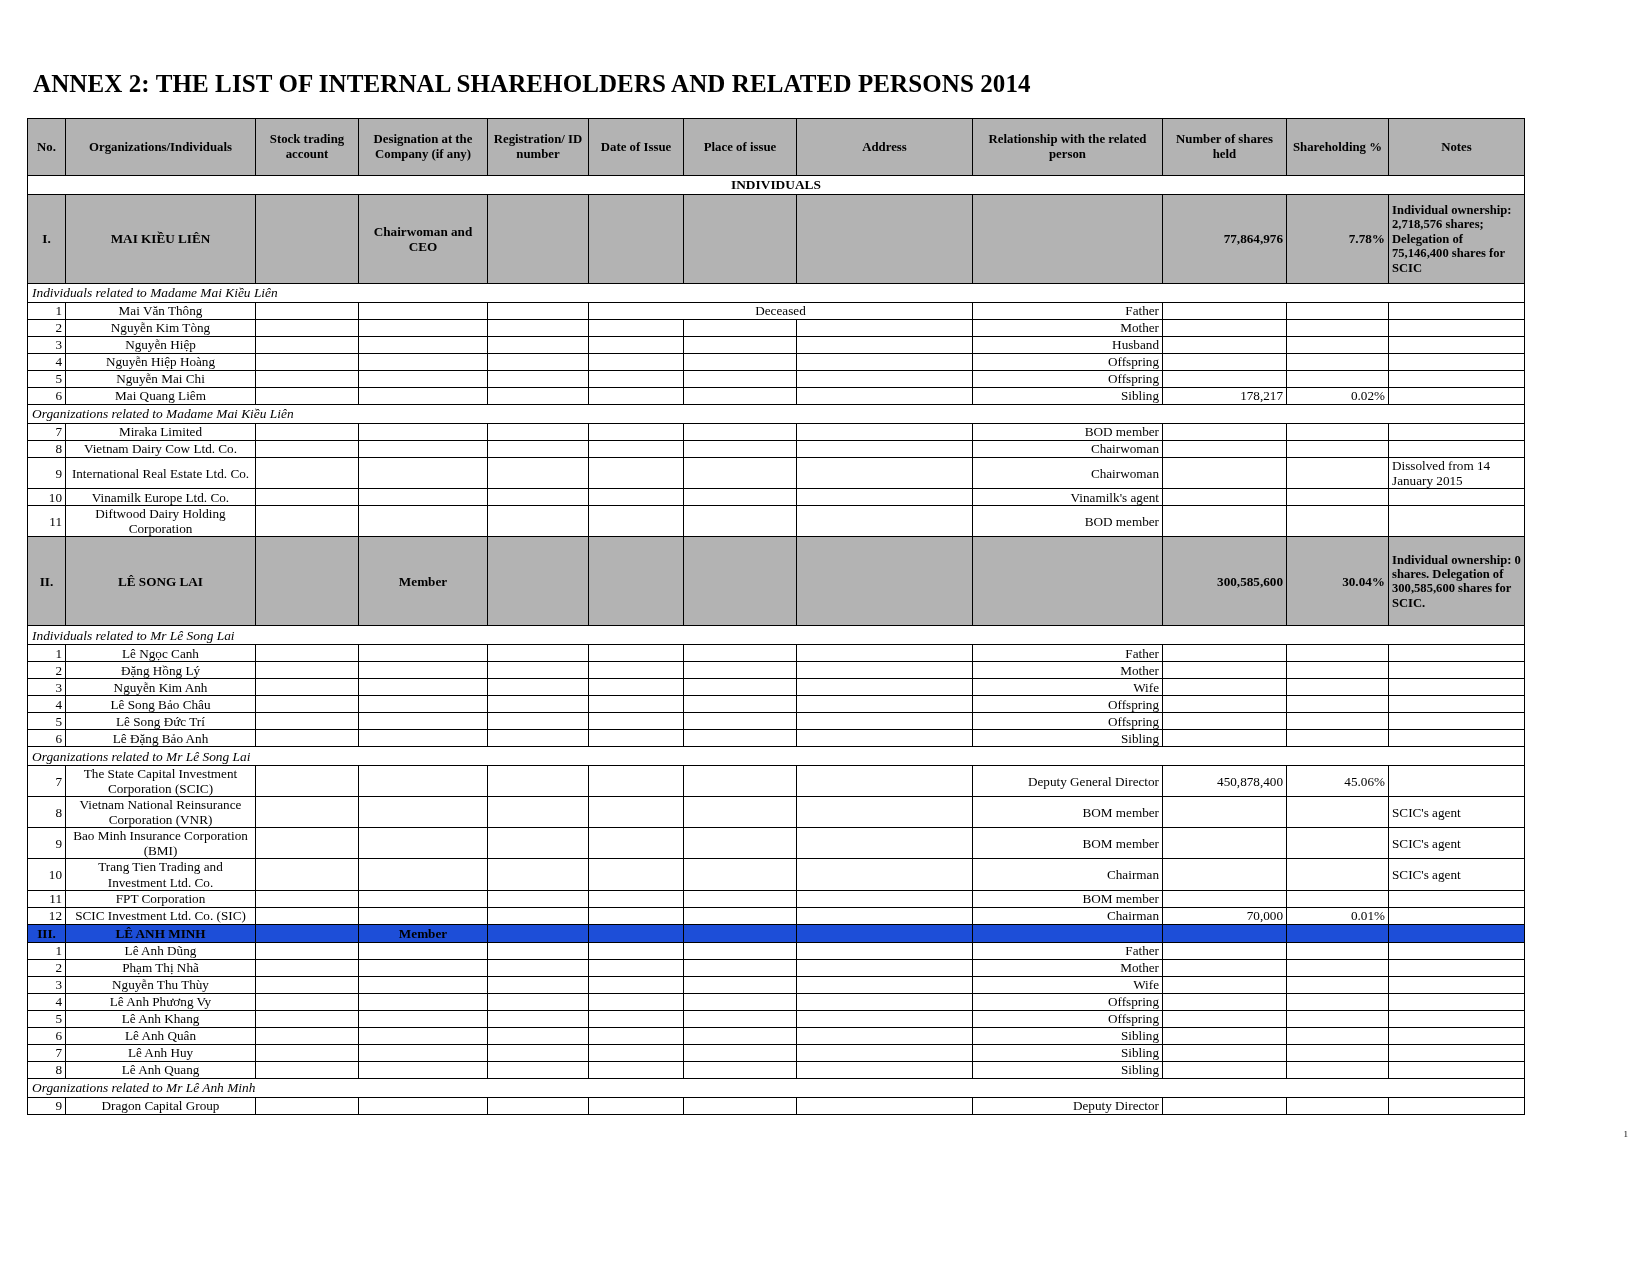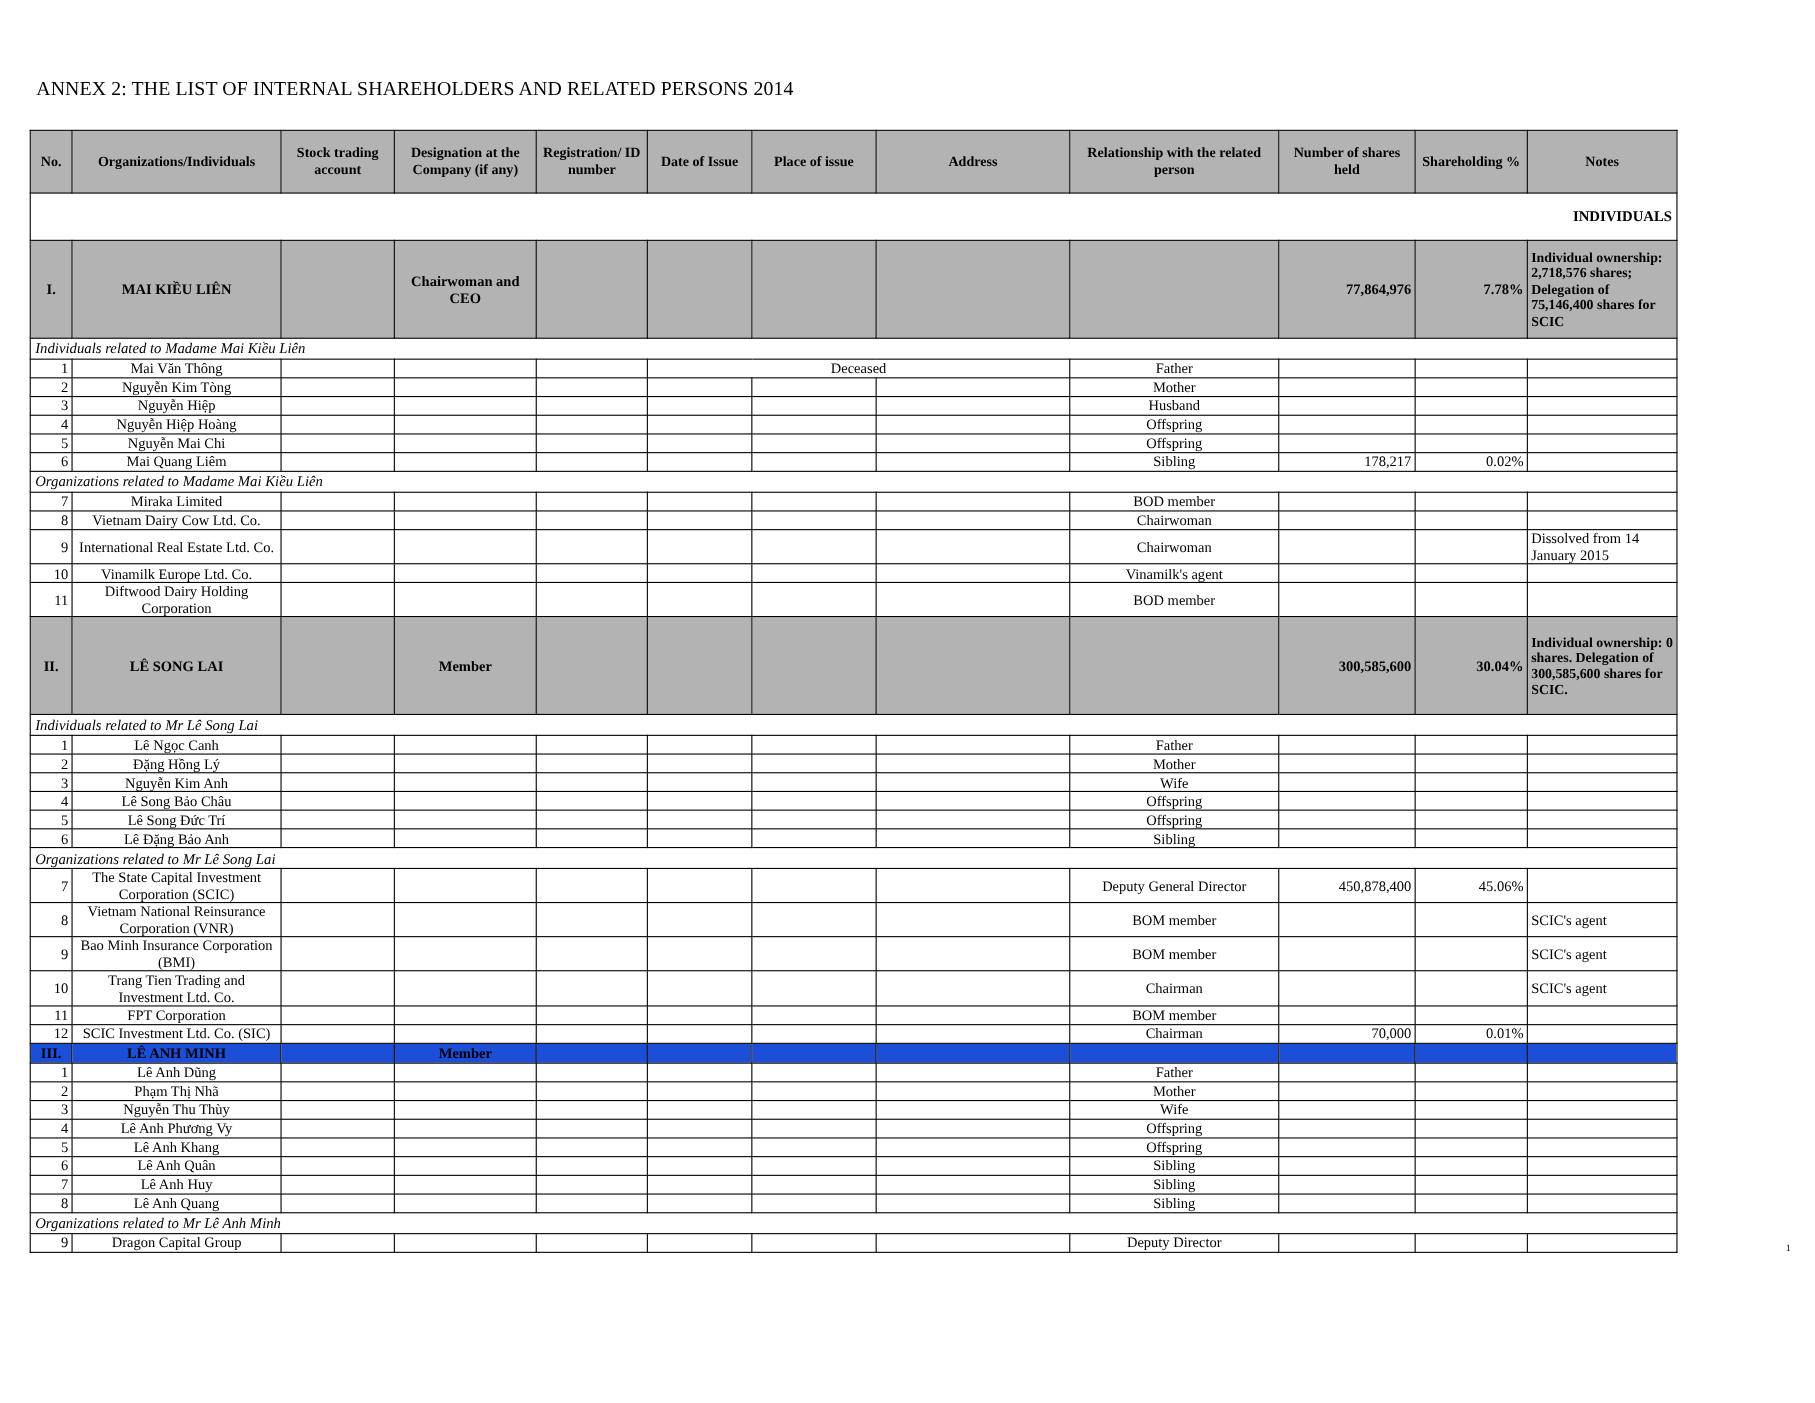--- a/index.html
+++ b/index.html
@@ -19,22 +19,22 @@
     position: absolute;
     left: 0; top: 0;
     width: 1650px;
     height: 1275px;
     background: #fff;
   }
   .doc-title {
     position: absolute;
     left: 33px;
     top: 70px;
-    font-size: 18px;
-    font-weight: normal;
+    font-size: 25px;
+    font-weight: bold;
     letter-spacing: 0.1px;
     white-space: nowrap;
   }
   table.main {
     position: absolute;
     left: 27px;
     top: 118px;
     border-collapse: collapse;
     table-layout: fixed;
     width: 1497px;
@@ -69,22 +69,22 @@
   col.c-rel    { width: 190px; }
   col.c-shares { width: 124px; }
   col.c-pct    { width: 102px; }
   col.c-notes  { width: 136px; }
 
   
   tr.band td {
     font-weight: bold;
     font-size: 13.4px;
     height: 18px;
-    padding: 12px 4px;
-    text-align: right;
+    padding: 0 4px;
+    text-align: center;
   }
   
   tr.group td {
     font-style: italic;
     font-size: 13.4px;
     height: 18px;
     padding: 0 4px;
     text-align: left;
     margin-left: 13px;
   }
@@ -93,21 +93,21 @@
     background: #b3b3b3;
     font-weight: bold;
   }
   tr.principal td.tall { height: 88px; }
   tr.principal-sm td { background: #1d4ed8; font-weight: bold; height: 17px; }
 
   td.num { text-align: right; }
   td.ctr { text-align: center; }
   td.no-col { text-align: right; padding-right: 2px; font-size: 13px; }
   td.name-col { text-align: center; padding-left: 4px; }
-  td.rel-col  { text-align: center; padding-left: 4px; }
+  td.rel-col  { text-align: right; padding-left: 4px; }
   td.notes-col{ text-align: left; padding-left: 4px; font-size: 12.4px; }
   td.notes-bold { font-weight: bold; font-size: 12.6px; line-height: 1.16; }
 
   tr.data td { height: 16px; font-size: 13.2px; }
   tr.data.h2 td { height: 30px; }
   tr.data.h3 td { height: 25px; }
 
   .page-num {
     position: absolute;
     right: 22px;

